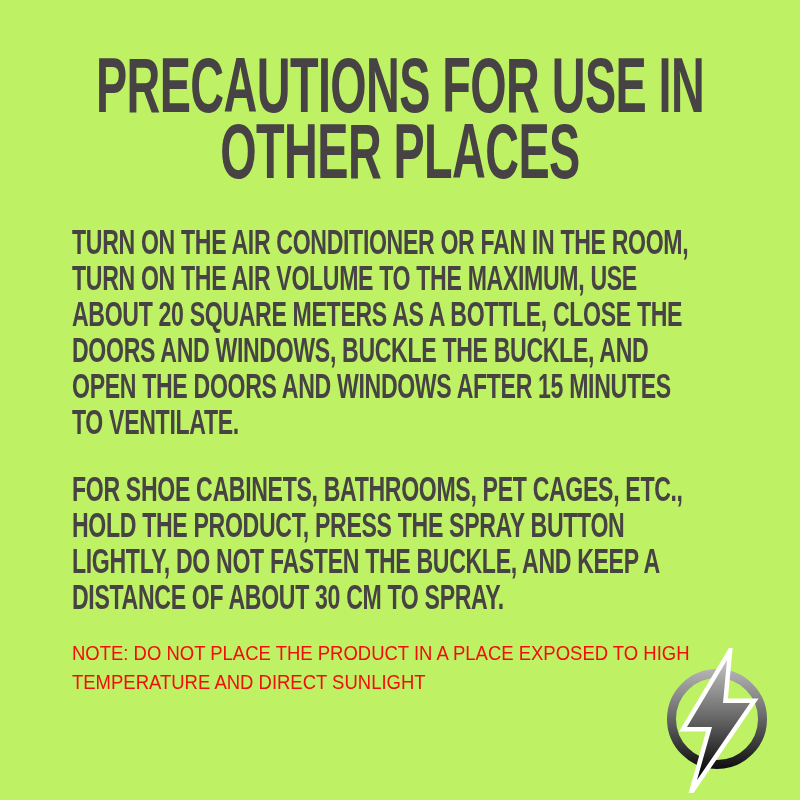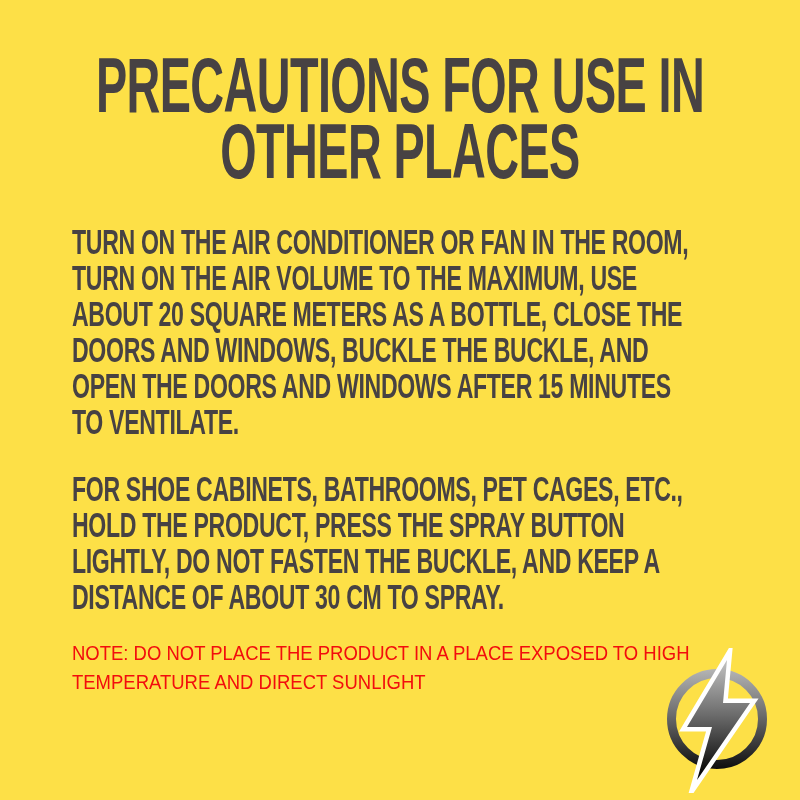--- a/index.html
+++ b/index.html
@@ -4,21 +4,21 @@
 <style>
   html, body {
     margin: 0;
     padding: 0;
     background: #ffffff;
   }
   .page {
     position: relative;
     width: 800px;
     height: 800px;
-    background: #fde047;
+    background: #bef264;
     overflow: hidden;
     font-family: "Liberation Sans", sans-serif;
   }
   .heading {
     position: absolute;
     top: 52px;
     left: -150px;
     width: 1100px;
     margin: 0;
     text-align: center;

